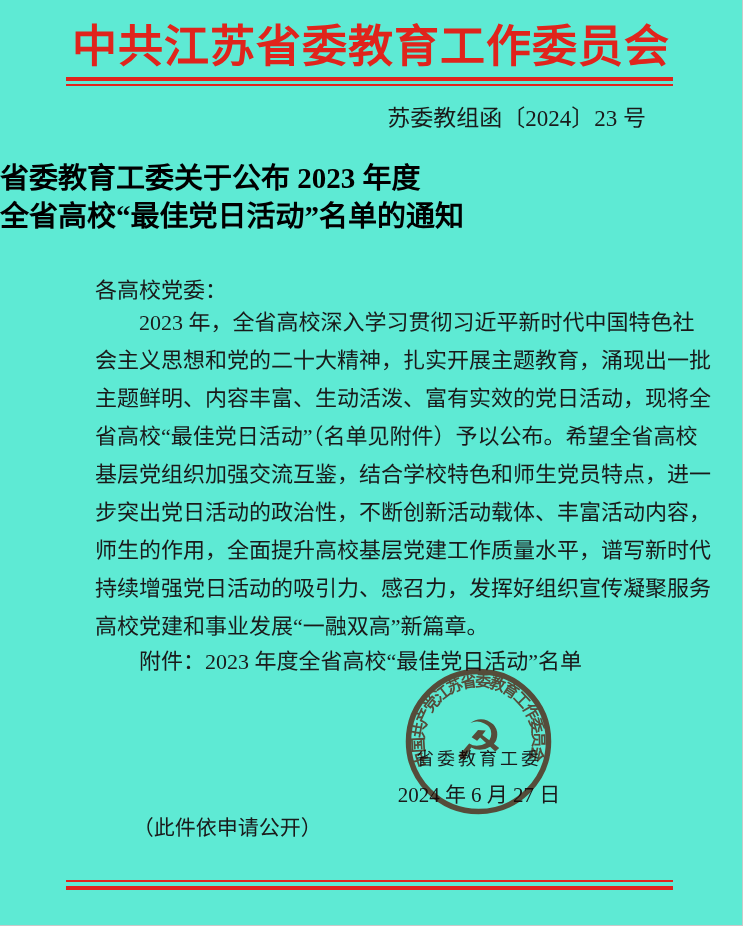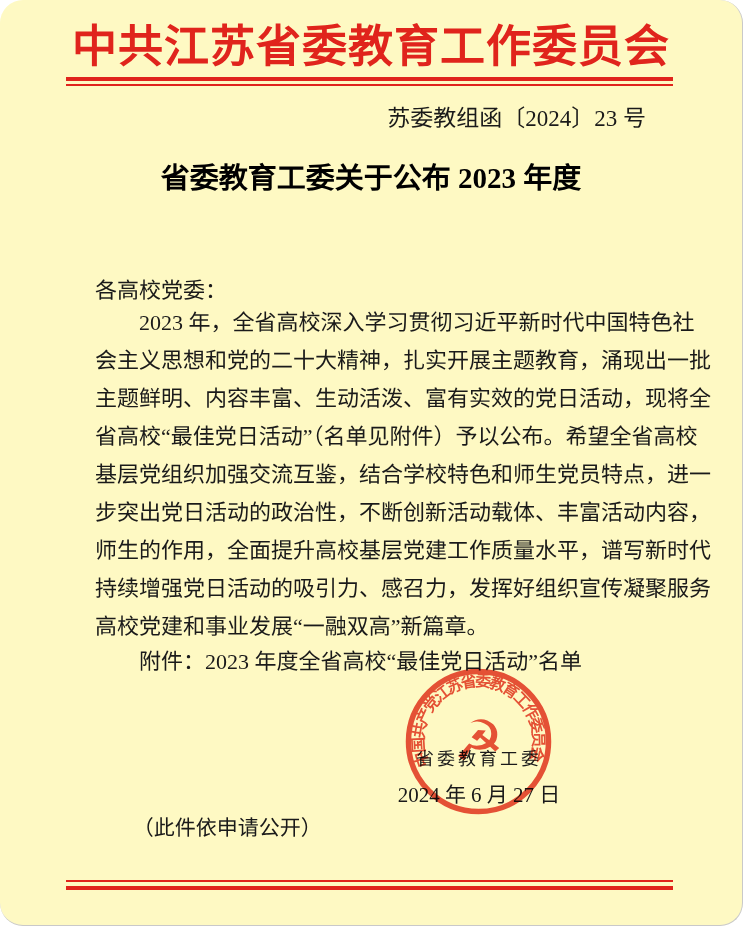--- a/index.html
+++ b/index.html
@@ -4,25 +4,24 @@
 <style>
   html, body {
     margin: 0; padding: 0;
     background: #ffffff;
     font-family: "Liberation Serif", "DejaVu Serif", serif;
   }
   .page {
     position: relative;
     width: 742px;
     height: 925px;
-    background: #fef9c3;
+    background: #5eead4;
     border-right: 1px solid #c9c9c9;
     border-bottom: 1px solid #c9c9c9;
     overflow: hidden;
-    border-radius: 23px;
   }
   
   .org-name {
     position: absolute;
     top: 10px; left: 0; width: 100%;
     text-align: center;
     color: #e0241c;
     font-size: 45px;
     font-weight: 900;
     letter-spacing: 1px;
@@ -45,21 +44,20 @@
     position: absolute;
     top: 99px; right: 96px;
     font-size: 23px;
     color: #1a1a1a;
     white-space: nowrap;
   }
   
   .notice-title {
     position: absolute;
     top: 159px; left: 0; width: 100%;
-    text-align: center;
     color: #000;
     font-weight: 700;
     font-size: 29px;
     line-height: 38px;
   }
   
   .salutation {
     position: absolute;
     top: 272px; left: 95px;
     font-size: 22px;
@@ -138,20 +136,21 @@
 
   <div class="rule rule-top">
     <div class="bar bar-a"></div>
     <div class="bar bar-b"></div>
   </div>
 
   <div class="doc-number">苏委教组函〔2024〕23 号</div>
 
   <div class="notice-title">
     <div>省委教育工委关于公布 2023 年度</div>
+    <div>全省高校“最佳党日活动”名单的通知</div>
   </div>
 
   <div class="salutation">各高校党委：</div>
 
   <div class="body-block">
     <div class="body-line first">2023 年，全省高校深入学习贯彻习近平新时代中国特色社</div>
     <div class="body-line">会主义思想和党的二十大精神，扎实开展主题教育，涌现出一批</div>
     <div class="body-line">主题鲜明、内容丰富、生动活泼、富有实效的党日活动，现将全</div>
     <div class="body-line">省高校“最佳党日活动”（名单见附件）予以公布。希望全省高校</div>
     <div class="body-line">基层党组织加强交流互鉴，结合学校特色和师生党员特点，进一</div>

